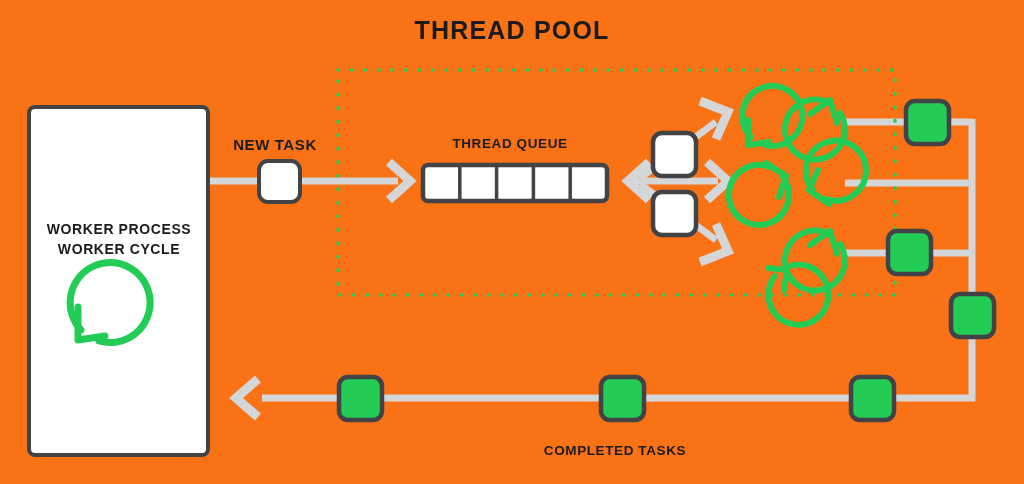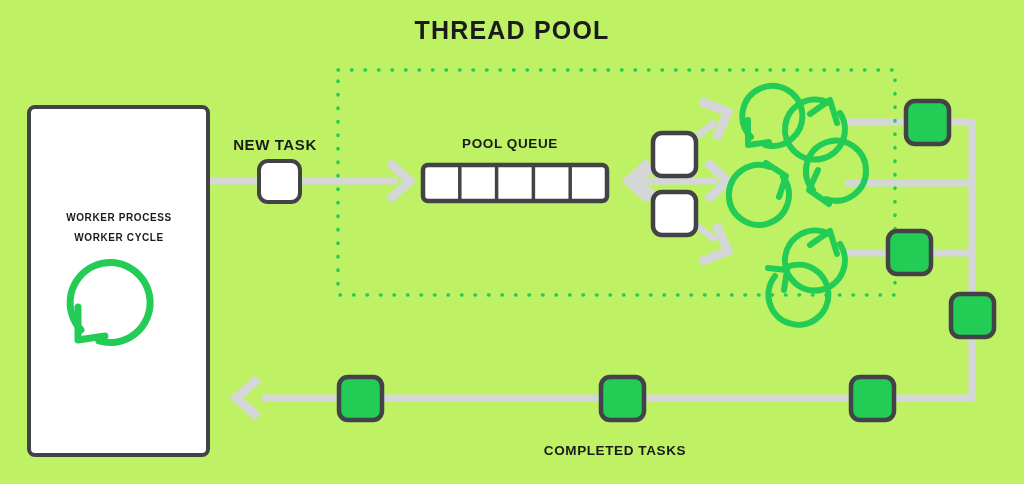--- a/index.html
+++ b/index.html
@@ -8,21 +8,21 @@
     background: #ffffff;
   }
   body {
     font-family: "Liberation Sans", sans-serif;
     -webkit-font-smoothing: antialiased;
   }
   #canvas {
     position: relative;
     width: 1024px;
     height: 484px;
-    background: #bef264;
+    background: #f97316;
     overflow: hidden;
   }
   #diagram-svg {
     position: absolute;
     left: 0;
     top: 0;
     width: 1024px;
     height: 484px;
   }
   .lbl {
@@ -54,23 +54,23 @@
   }
   #label-completed-tasks {
     left: 450px;
     top: 443px;
     width: 330px;
     font-size: 13.5px;
     text-align: center;
   }
   #label-worker-process {
     left: 29px;
-    top: 208px;
+    top: 219px;
     width: 180px;
-    font-size: 10px;
+    font-size: 14px;
     line-height: 20px;
   }
 </style>
 </head>
 <body>
 
 <div id="canvas">
 
   <svg id="diagram-svg" viewBox="0 0 1024 484">
 
@@ -170,21 +170,21 @@
       <rect x="601" y="377" width="43" height="43" rx="9" ry="9" fill="#22cc55" stroke="#424247" stroke-width="4.5"></rect>
       <rect x="339" y="377" width="43" height="43" rx="9" ry="9" fill="#22cc55" stroke="#424247" stroke-width="4.5"></rect>
     </g>
 
   </svg>
 
   <div class="lbl" id="title-thread-pool">THREAD POOL</div>
 
   <div class="lbl" id="label-new-task">NEW TASK</div>
 
-  <div class="lbl" id="label-tasks-queue">POOL QUEUE</div>
+  <div class="lbl" id="label-tasks-queue">THREAD QUEUE</div>
 
   <div class="lbl" id="label-completed-tasks">COMPLETED TASKS</div>
 
   <div class="lbl" id="label-worker-process">
     <div>WORKER PROCESS</div>
     <div>WORKER CYCLE</div>
   </div>
 
 </div>
 

